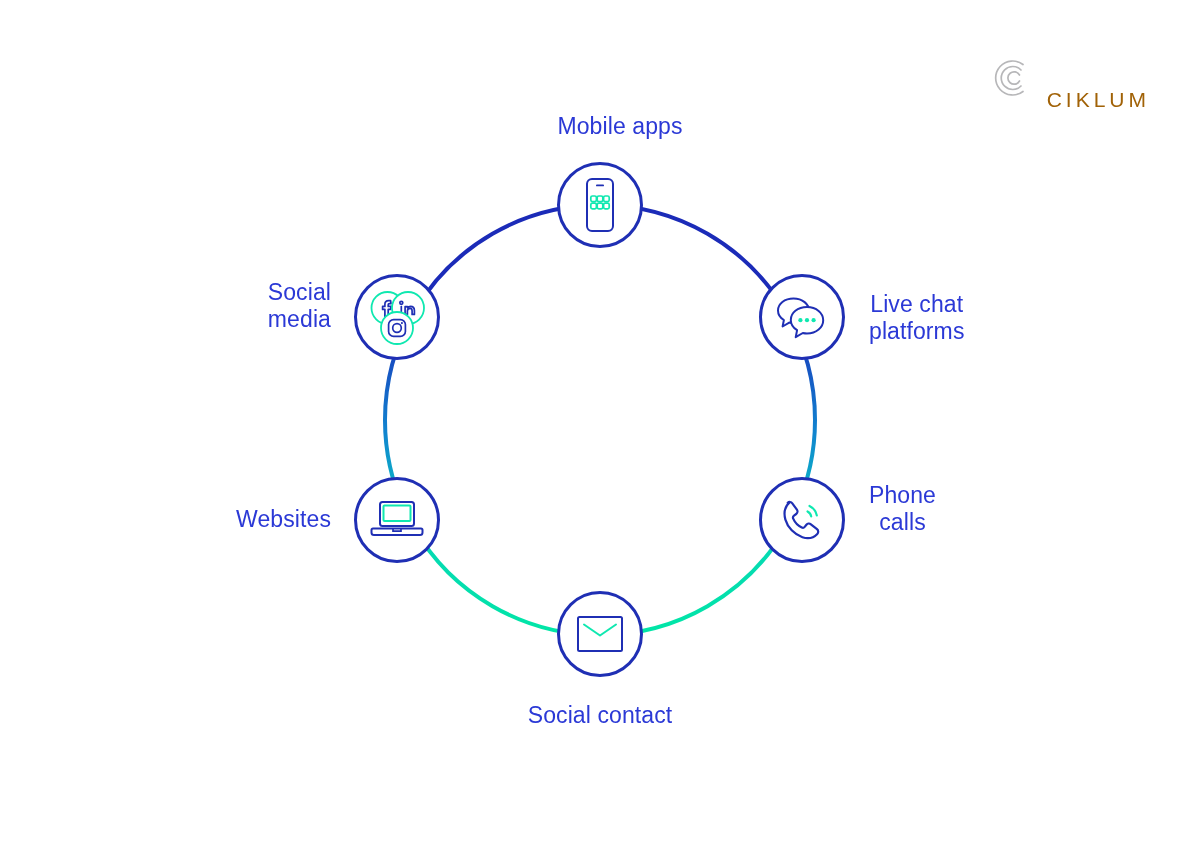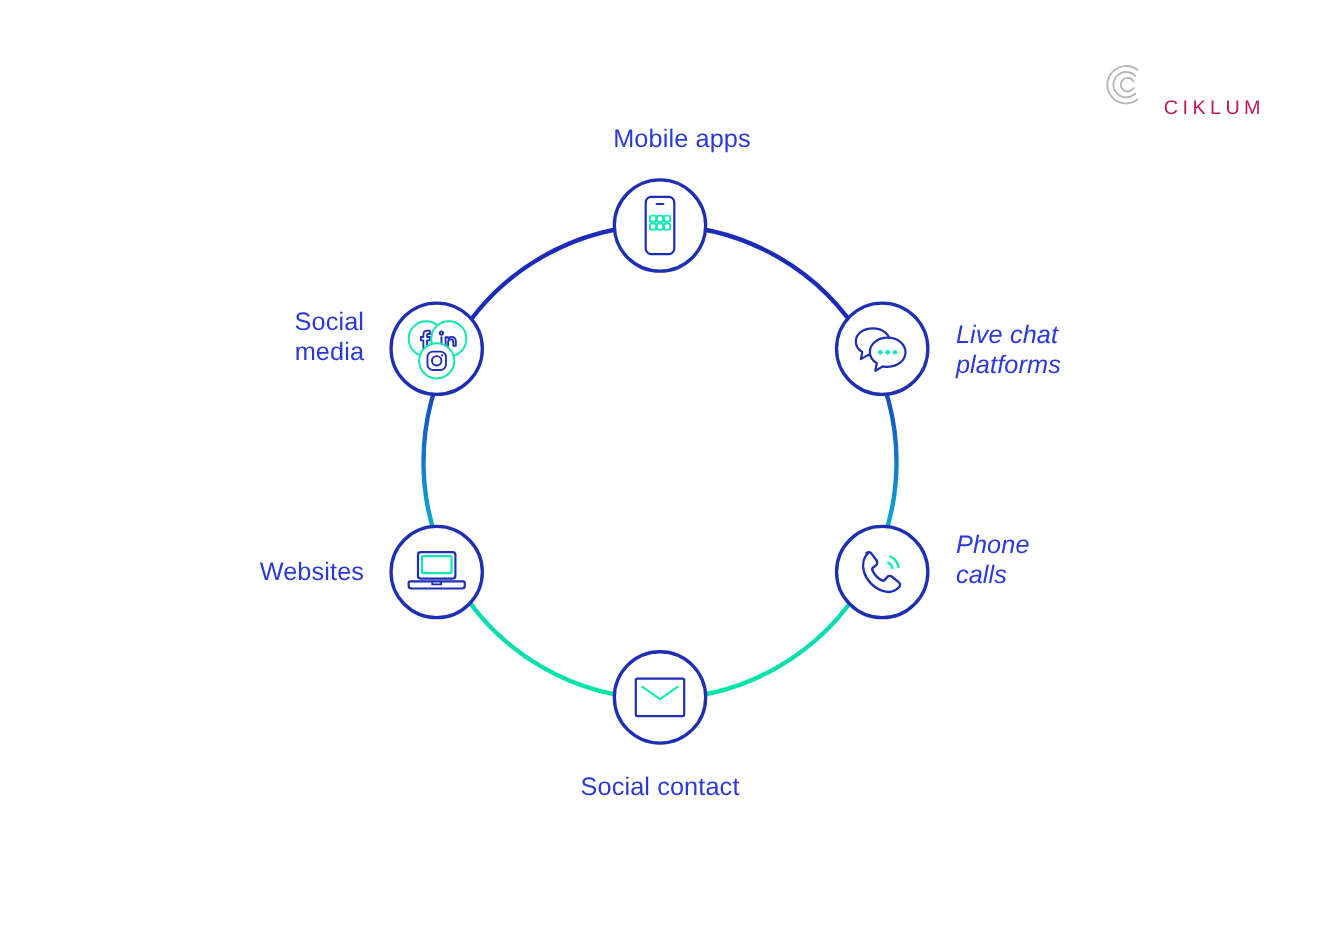--- a/index.html
+++ b/index.html
@@ -24,23 +24,23 @@
   #brand {
     position: absolute;
     top: 46px;
     right: 50px;
     display: flex;
     align-items: center;
     gap: 14px;
   }
   #brand .mark { display: block; width: 40px; height: 40px; }
   #brand .wordmark {
-    font-size: 18px;
+    font-size: 21px;
     letter-spacing: 4.0px;
-    color: #be185d;
+    color: #a16207;
     font-weight: 400;
     line-height: 1;
     white-space: nowrap;
     margin-top: 43px;
   }
 
   
   #ring {
     position: absolute;
     left: 0; top: 0;
@@ -69,21 +69,21 @@
   
   .label {
     position: absolute;
     color: #2b39d6;
     font-size: 23px;
     line-height: 27px;
     font-weight: 400;
     white-space: pre-line;
     letter-spacing: 0.1px;
   }
-  .label.right  { text-align: left; font-style: italic; }
+  .label.right  { text-align: center; }
   .label.left   { text-align: right; transform: translateX(-100%); }
   .label.center { text-align: center; transform: translateX(-50%); }
 </style>
 </head>
 <body>
 
 <div id="stage">
 
   <div id="brand">
     <svg class="mark" viewBox="0 0 40 40">

